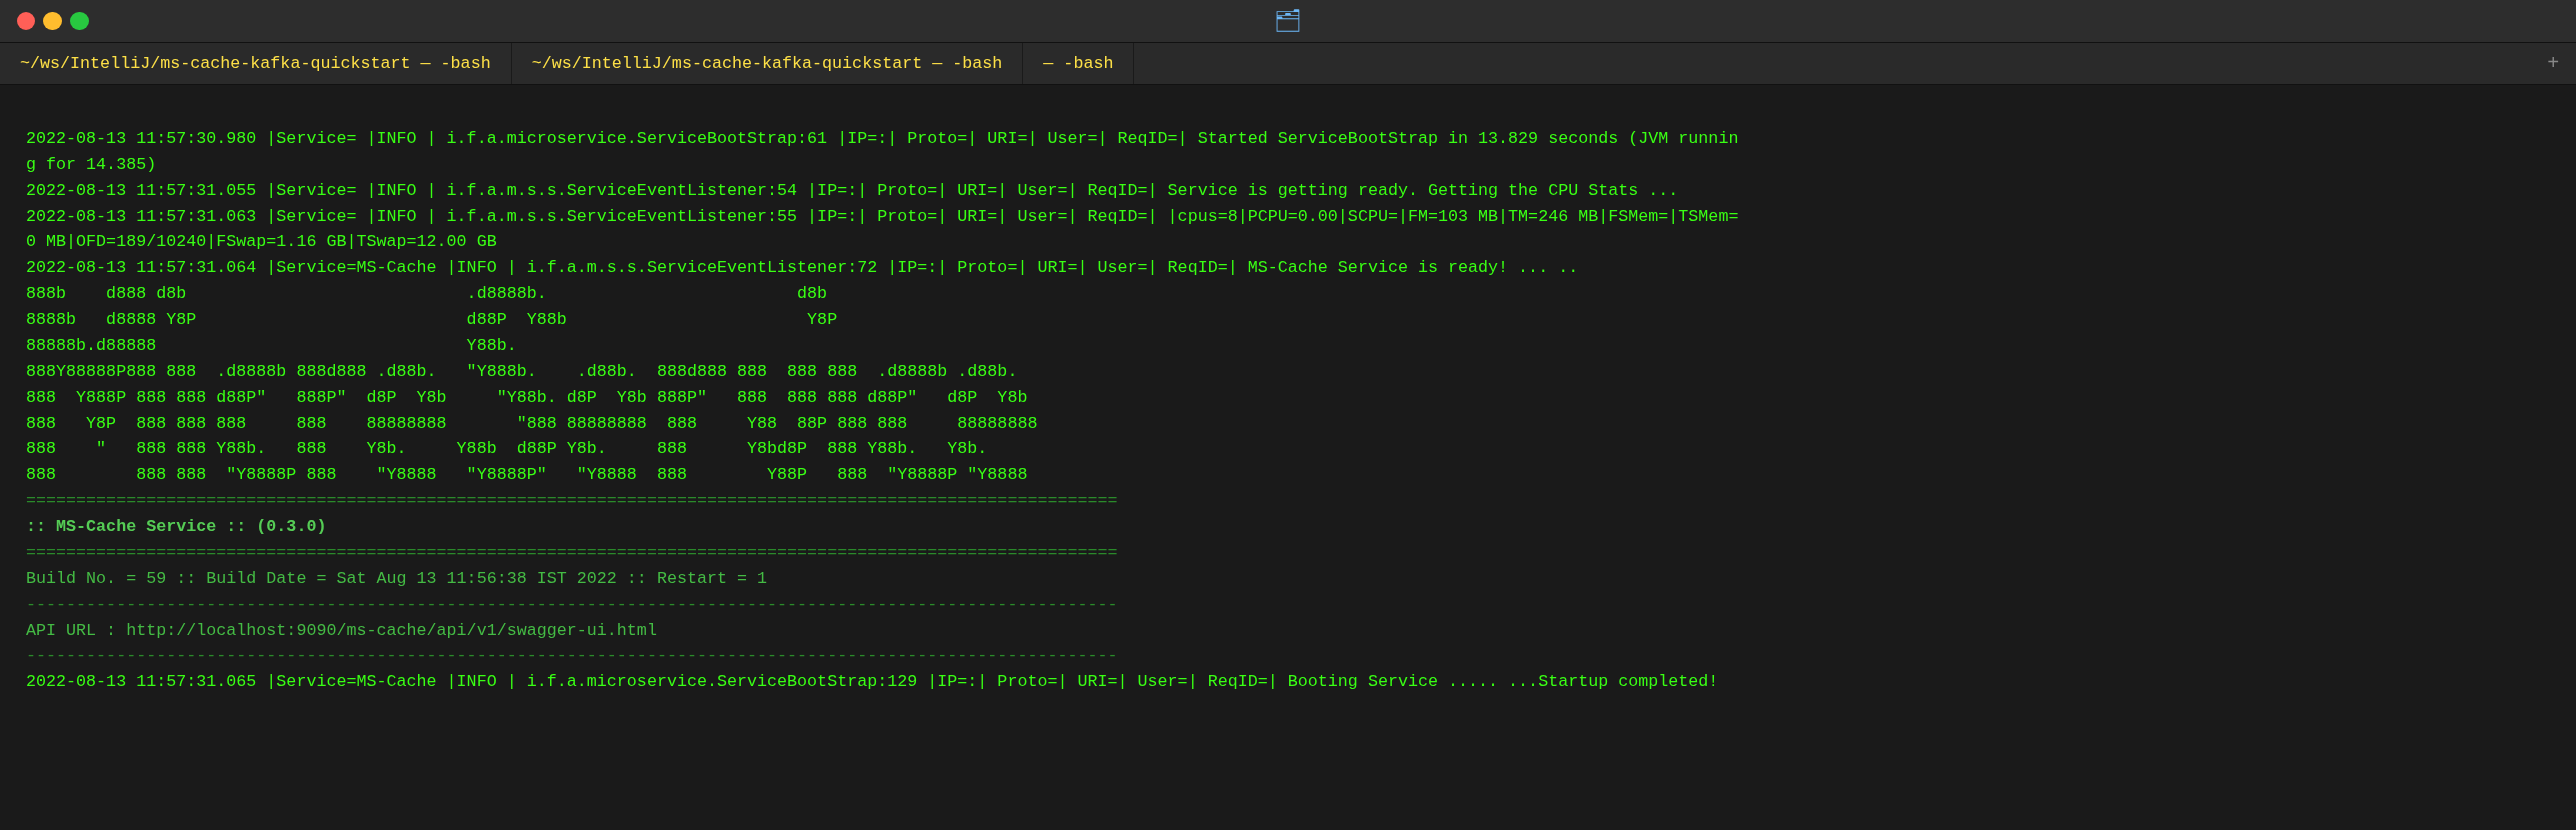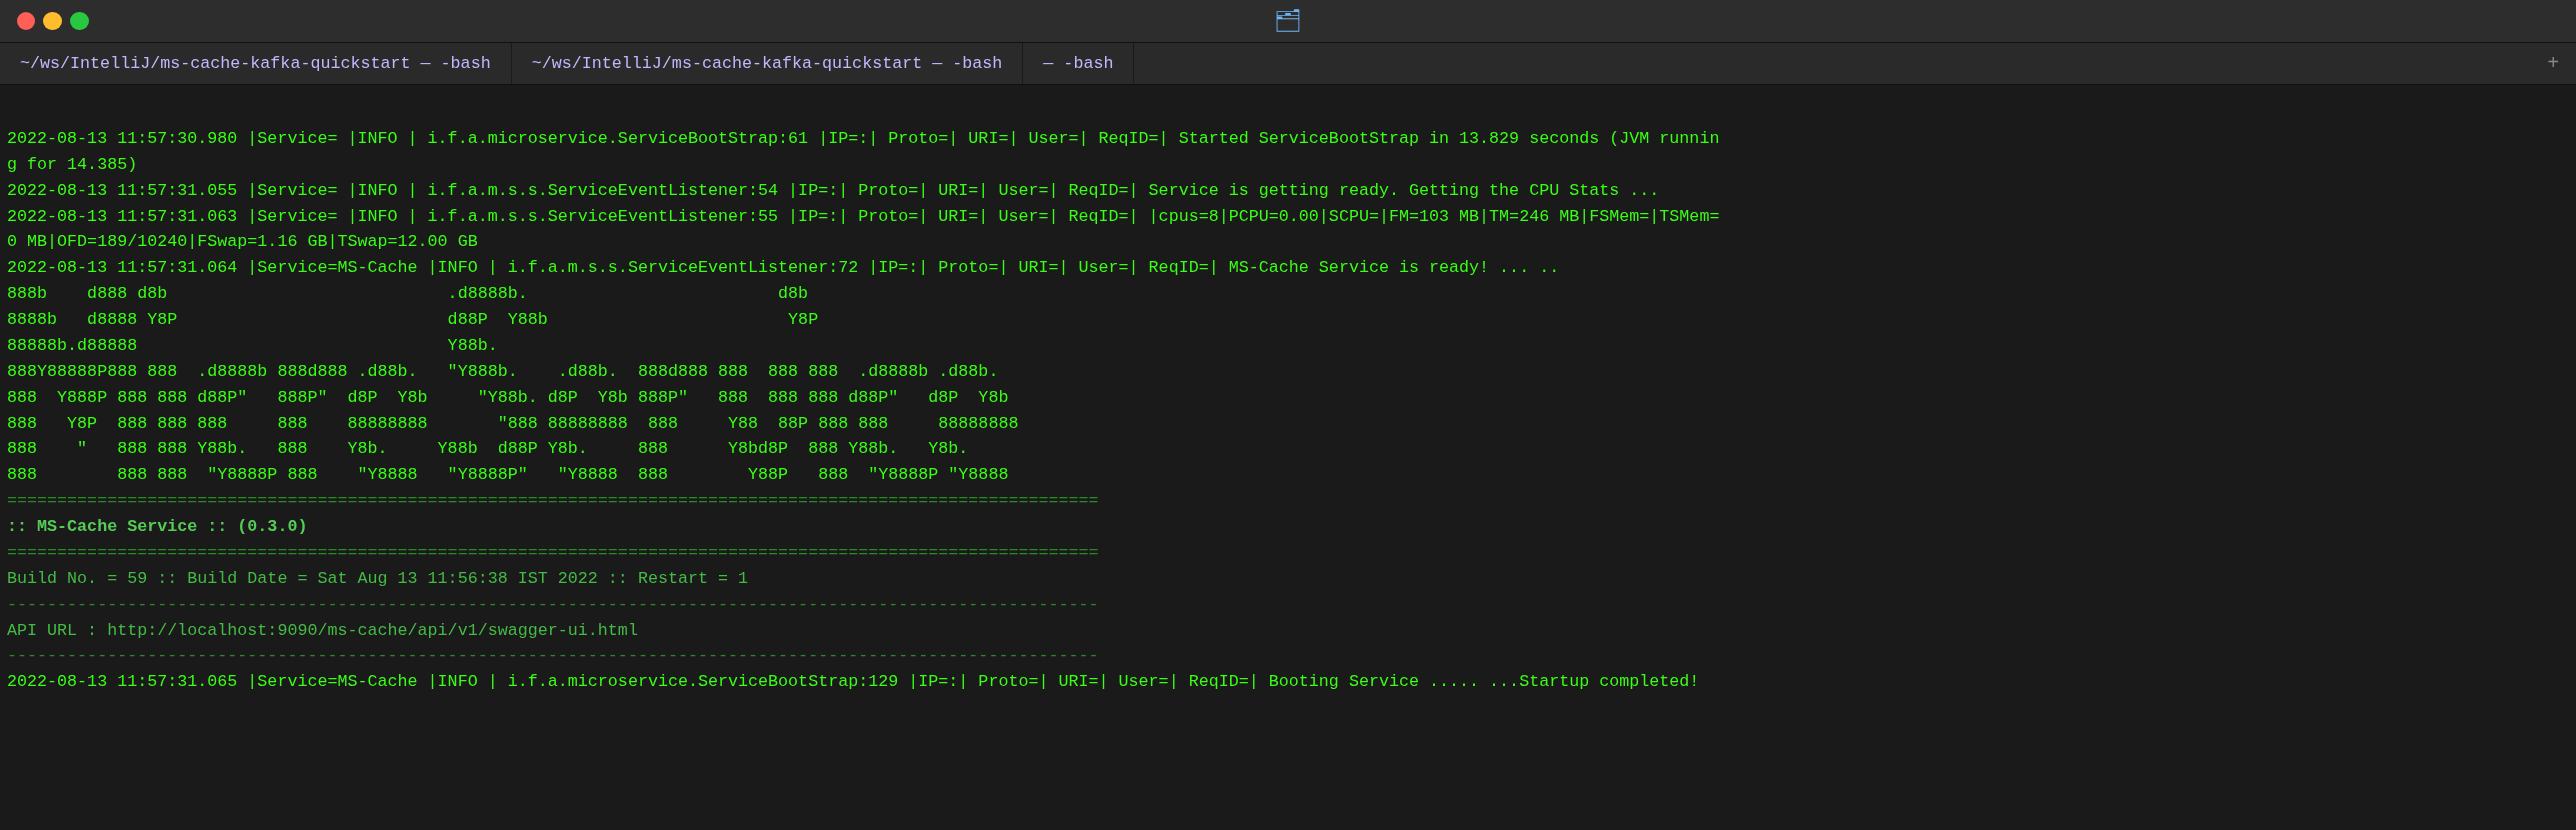--- a/index.html
+++ b/index.html
@@ -63,21 +63,21 @@
       height: 42px;
       border-bottom: 0.8px solid #111;
       overflow: hidden;
     }
 
     .tab {
       display: flex;
       align-items: center;
       padding: 0 20px;
       font-size: 16.7px;
-      color: #c4b5fd;
+      color: #fde047;
       border-right: 0.8px solid #1a1a1a;
       cursor: pointer;
       white-space: nowrap;
       min-width: 0;
       max-width: 585px;
       overflow: hidden;
       text-overflow: ellipsis;
     }
 
     .tab.active {
@@ -104,21 +104,21 @@
       cursor: pointer;
       margin-left: auto;
     }
 
     
     .terminal {
       background: #1a1a1a;
       color: #39ff14;
       font-size: 16.7px;
       line-height: 1.55;
-      padding: 15px 7px;
+      padding: 15px 26px;
       height: calc(830px - 85px);
       overflow: hidden;
       white-space: pre;
     }
 
     .line {
       display: block;
     }
   </style>
 </head>

